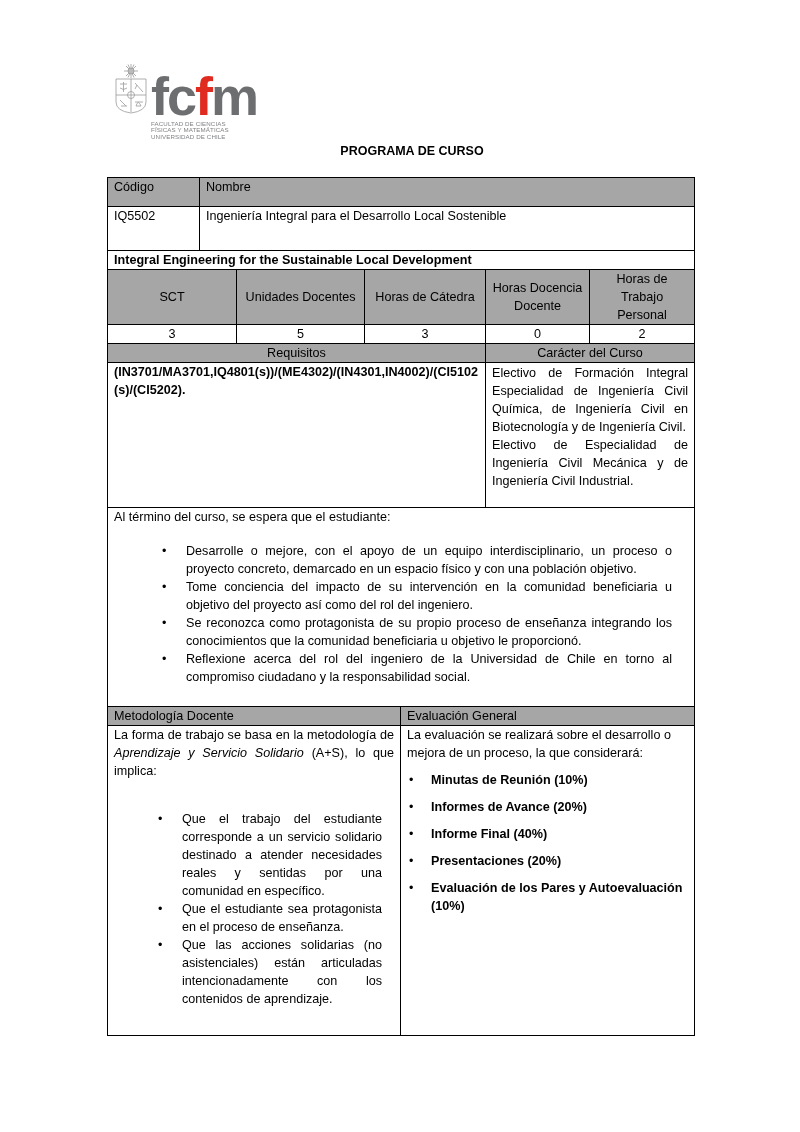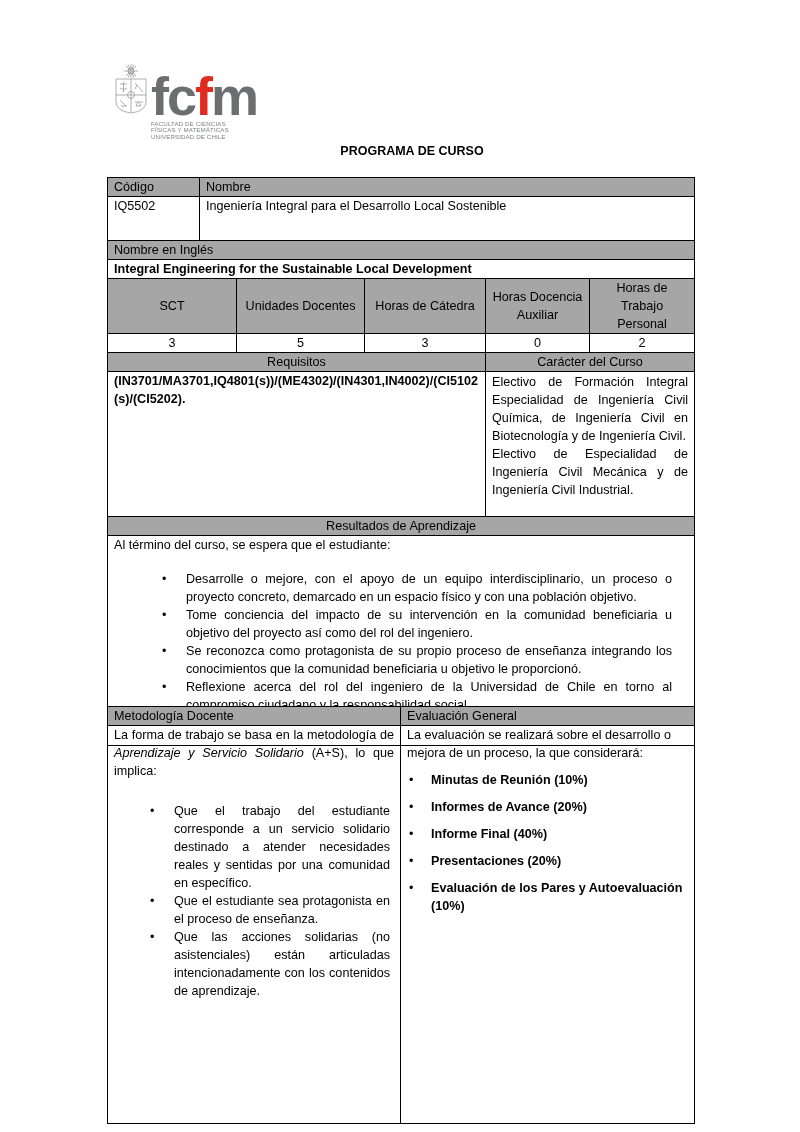--- a/index.html
+++ b/index.html
@@ -33,21 +33,21 @@
   td.c { text-align: center; }
   td.bold { font-weight: bold; }
   .t1 { top: 177px; }
   .j { text-align: justify; }
   ul.bl { margin: 16px; padding: 0 0 0 56px; list-style: none; }
   ul.bl li { position: relative; text-align: justify; }
   ul.bl li::before {
     content: "\2022"; position: absolute; left: -24px; top: 0;
   }
   .t2 { top: 706px; }
-  ul.bl2 { margin: 4px; padding: 0 0 0 56px; list-style: none; }
+  ul.bl2 { margin: 12px; padding: 0 0 0 56px; list-style: none; }
   ul.bl2 li { position: relative; text-align: justify; }
   ul.bl2 li::before { content: "\2022"; position: absolute; left: -24px; }
   ul.ev { margin: 0; padding: 0 0 0 24px; list-style: none; }
   ul.ev li { position: relative; font-weight: bold; margin-top: 9px; }
   ul.ev li::before { content: "\2022"; position: absolute; left: -22px; font-weight: normal; }
   .it { font-style: italic; }
 </style>
 </head>
 <body>
 
@@ -84,61 +84,55 @@
 <table class="t1">
   <colgroup>
     <col style="width:92px">
       <col style="width:37px">
       <col style="width:128px">
       <col style="width:121px">
       <col style="width:104px">
       <col style="width:105px">
   </colgroup>
   <tbody>
-      <tr style="height:19px">
+      <tr style="height:29px">
     <td class="h">Código</td>
     <td class="h" colspan="5">Nombre</td>
   </tr>
   <tr style="height:44px">
     <td>IQ5502</td>
     <td colspan="5">Ingeniería Integral para el Desarrollo Local Sostenible</td>
   </tr>
   <tr style="height:18px">
-    <td class="h" colspan="6">Nombre en Inglés</td>
-  </tr>
-  <tr style="height:18px">
     <td class="bold" colspan="6">Integral Engineering for the Sustainable Local Development</td>
   </tr>
   <tr style="height:55px">
     <td class="h c" colspan="2" style="vertical-align:middle">SCT</td>
     <td class="h c" style="vertical-align:middle">Unidades Docentes</td>
     <td class="h c" style="vertical-align:middle">Horas de Cátedra</td>
-    <td class="h c" style="vertical-align:middle">Horas Docencia Auxiliar</td>
+    <td class="h c" style="vertical-align:middle">Horas Docencia Docente</td>
     <td class="h c" style="vertical-align:middle">Horas de Trabajo Personal</td>
   </tr>
   <tr style="height:18px">
     <td class="c" colspan="2">3</td>
     <td class="c">5</td>
     <td class="c">3</td>
     <td class="c">0</td>
     <td class="c">2</td>
   </tr>
   <tr style="height:18px">
     <td class="h c" colspan="4">Requisitos</td>
     <td class="h c" colspan="2">Carácter del Curso</td>
   </tr>
   <tr style="height:145px">
     <td class="bold" colspan="4" style="word-break:break-all; ">(IN3701/MA3701,IQ4801(s))/(ME4302)/(IN4301,IN4002)/(CI5102(s)/(CI5202).</td>
     <td colspan="2" class="j" style="padding-top:1px">
       <div>Electivo de Formación Integral Especialidad de Ingeniería Civil Química, de Ingeniería Civil en Biotecnología y de Ingeniería Civil.</div>
       <div>Electivo de Especialidad de Ingeniería Civil Mecánica y de Ingeniería Civil Industrial.</div>
     </td>
-  </tr>
-  <tr style="height:18px">
-    <td class="h c" colspan="6">Resultados de Aprendizaje</td>
   </tr>
   <tr>
     <td colspan="6" style="padding-bottom:15px">
       <div>Al término del curso, se espera que el estudiante:</div>
       <ul class="bl">
         <li>Desarrolle o mejore, con el apoyo de un equipo interdisciplinario, un proceso o proyecto concreto, demarcado en un espacio físico y con una población objetivo.</li>
         <li>Tome conciencia del impacto de su intervención en la comunidad beneficiaria u objetivo del proyecto así como del rol del ingeniero.</li>
         <li>Se reconozca como protagonista de su propio proceso de enseñanza integrando los conocimientos que la comunidad beneficiaria u objetivo le proporcionó.</li>
         <li>Reflexione acerca del rol del ingeniero de la Universidad de Chile en torno al compromiso ciudadano y la responsabilidad social.</li>
       </ul>
@@ -150,21 +144,21 @@
 <table class="t2">
   <colgroup>
       <col style="width:293px">
       <col style="width:294px">
     </colgroup>
   <tbody>
       <tr style="height:18px">
     <td class="h">Metodología Docente</td>
     <td class="h">Evaluación General</td>
   </tr>
-  <tr style="height:398px">
+  <tr style="height:310px">
     <td>
       <div class="j"><span>La forma de trabajo se basa en la metodología de </span><span class="it">Aprendizaje y Servicio Solidario</span><span> (A+S), lo que implica:</span></div>
       <div style="height:18px"></div>
       <ul class="bl2" style="padding-left:56px">
         <li>Que el trabajo del estudiante corresponde a un servicio solidario destinado a atender necesidades reales y sentidas por una comunidad en específico.</li>
         <li>Que el estudiante sea protagonista en el proceso de enseñanza.</li>
         <li>Que las acciones solidarias (no asistenciales) están articuladas intencionadamente con los contenidos de aprendizaje.</li>
       </ul>
     </td>
     <td>

